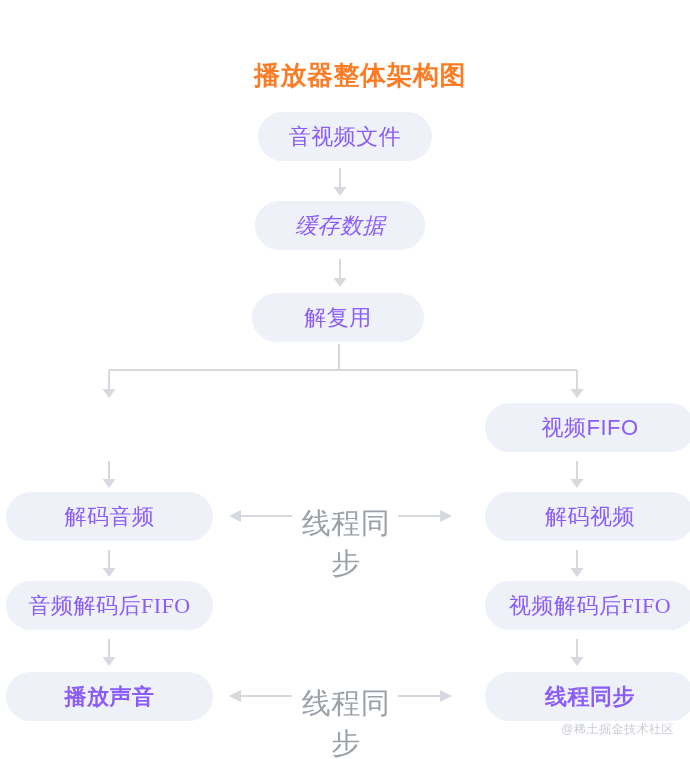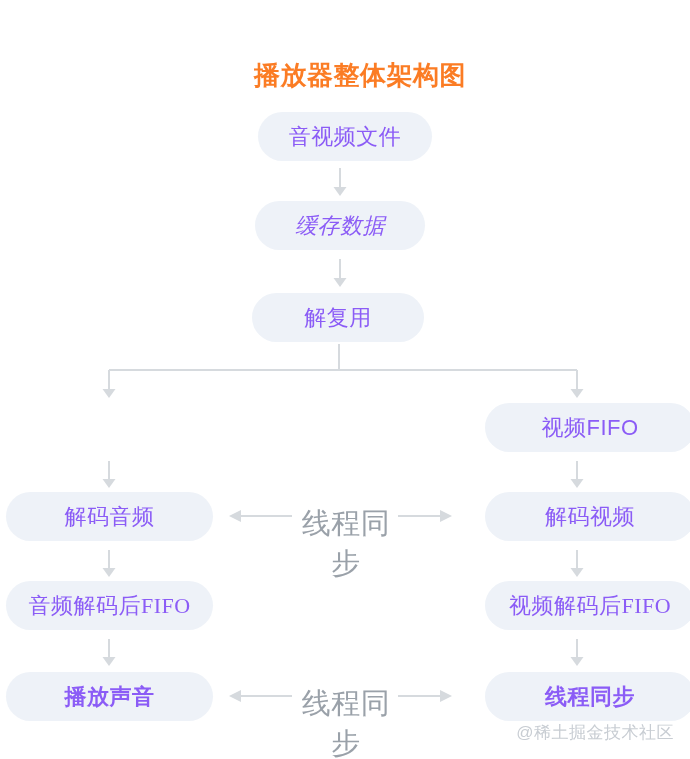--- a/index.html
+++ b/index.html
@@ -58,21 +58,21 @@
     font-size: 29px;
     letter-spacing: 0.5px;
     color: #9AA1A9;
   }
   .sync-1 { top: 504px; }
   .sync-2 { top: 684px; }
   .watermark {
     position: absolute;
     top: 721px;
     right: 16px;
-    font-size: 17px;
+    font-size: 12px;
     letter-spacing: 0.5px;
     color: #C8CDD3;
   }
 </style>
 </head>
 <body>
 
 <div class="canvas">
 
   <h1 class="title">播放器整体架构图</h1>

